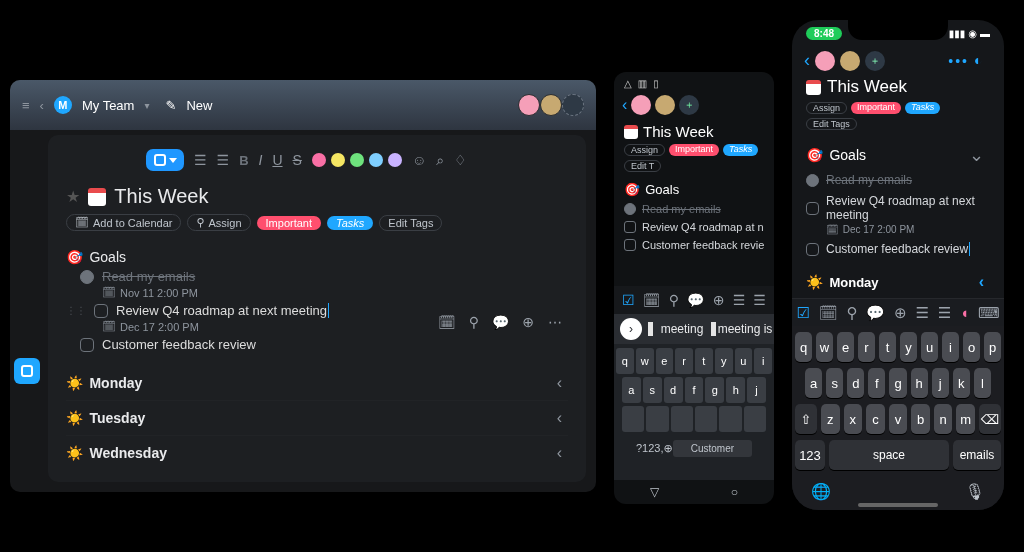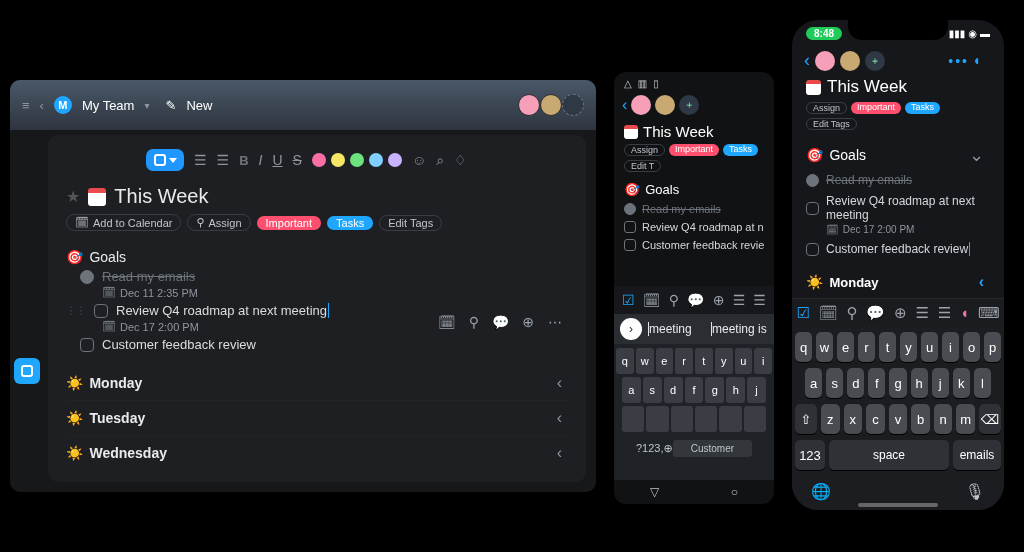--- a/index.html
+++ b/index.html
@@ -30,21 +30,21 @@
   .bold{font-weight:600;color:#6d737b;}
 
   .title-row{display:flex;align-items:center;gap:8px;margin-top:14px;}
   .star{color:#555;font-size:16px;}
   .cal-ic{display:inline-block;width:18px;height:18px;background:#fff;border-radius:3px;border-top:5px solid #e94b4d;}
   .page-title{font-size:20px;color:#e9eaec;font-weight:400;}
 
   .tags{display:flex;gap:6px;margin-top:6px;flex-wrap:wrap;align-items:center;}
   .tag{border:1px solid #3a3e44;border-radius:10px;padding:1px 8px;font-size:11px;color:#bfc5cc;display:inline-flex;align-items:center;gap:4px;}
   .pill{border:none;color:#fff;border-radius:10px;padding:1px 9px;font-size:11px;}
-  .p-important{background:#ff4f6e;} .p-tasks{background:#1fa7ff;}
+  .p-important{background:#ff4f6e;} .p-tasks{background:#1fa7ff;font-style:italic;}
 
   .section{margin-top:18px;}
   .sec-h{display:flex;align-items:center;gap:6px;font-size:14px;color:#e9eaec;font-weight:500;}
   .chev{margin-left:auto;color:#8e959e;font-size:16px;padding-right:6px;}
 
   .task{display:flex;align-items:center;gap:8px;padding:4px 0 0 14px;font-size:13px;}
   .task .cb{width:14px;height:14px;border:1.5px solid #6d737b;border-radius:50%;}
   .task .cb.sq{border-radius:4px;}
   .task.done{color:#6d737b;text-decoration:line-through;}
   .task.done .cb{background:#6d737b;border-color:#6d737b;}
@@ -79,21 +79,21 @@
   .and-task.done{color:#6d737b;text-decoration:line-through;}
   .and-task .cb{width:12px;height:12px;border:1.3px solid #6d737b;border-radius:3px;flex:none;}
   .and-task.done .cb{border-radius:50%;background:#6d737b;}
 
   .and-toolbar{position:absolute;left:0;right:0;bottom:190px;display:flex;justify-content:space-around;padding:6px 4px;background:#16181b;}
   .and-toolbar .ti{font-size:14px;color:#9ca3ac;}
   .and-toolbar .ti.act{color:#1fa7ff;}
 
   .and-sugg{position:absolute;left:0;right:0;bottom:160px;height:30px;background:#2a2d32;display:flex;align-items:center;}
   .sugg-arrow{width:22px;height:22px;margin:0 6px;background:#fff;border-radius:50%;display:flex;align-items:center;justify-content:center;color:#2a2d32;font-size:12px;}
-  .sugg-w{flex:1;text-align:left;font-size:12px;color:#e9eaec;border-left:1px solid #e5e5e5;}
+  .sugg-w{flex:1;text-align:center;font-size:12px;color:#e9eaec;border-left:5px solid #e5e5e5;}
   .sugg-w:first-of-type{border-left:none;}
 
   .kb{position:absolute;left:0;right:0;bottom:24px;height:136px;background:#1f2226;padding:4px 2px;}
   .kb-row{display:flex;justify-content:center;gap:2px;margin-bottom:3px;}
   .key{background:#3a3e44;color:#fff;border-radius:3px;height:26px;min-width:13px;flex:1;display:flex;align-items:center;justify-content:center;font-size:11px;}
   .kb-bot{display:flex;align-items:center;justify-content:center;height:26px;color:#bfc5cc;font-size:11px;}
   .kb-bot .lang{background:#33363b;border-radius:3px;padding:3px 18px;font-size:10px;}
   .and-nav{position:absolute;left:0;right:0;bottom:0;height:24px;display:flex;align-items:center;justify-content:space-around;color:#bfc5cc;font-size:12px;}
 
   
@@ -202,21 +202,21 @@
         <div class="sec-h">
             <span>🎯</span>
             <span>Goals</span>
           </div>
         <div class="task done">
             <span class="cb"></span>
             <span>Read my emails</span>
           </div>
         <div class="meta">
             <span>🗓</span>
-            <span>Dec 11 2:35 PM</span>
+            <span>Nov 11 2:00 PM</span>
           </div>
 
         <div class="task">
             <span class="drag">⋮⋮</span>
             <span class="cb sq"></span>
             <span style="border-right:1px solid #1fa7ff;padding-right:1px;">Review Q4 roadmap at next meeting</span>
           </div>
         <div class="meta">
             <span>🗓</span>
             <span>Dec 17 2:00 PM</span>

